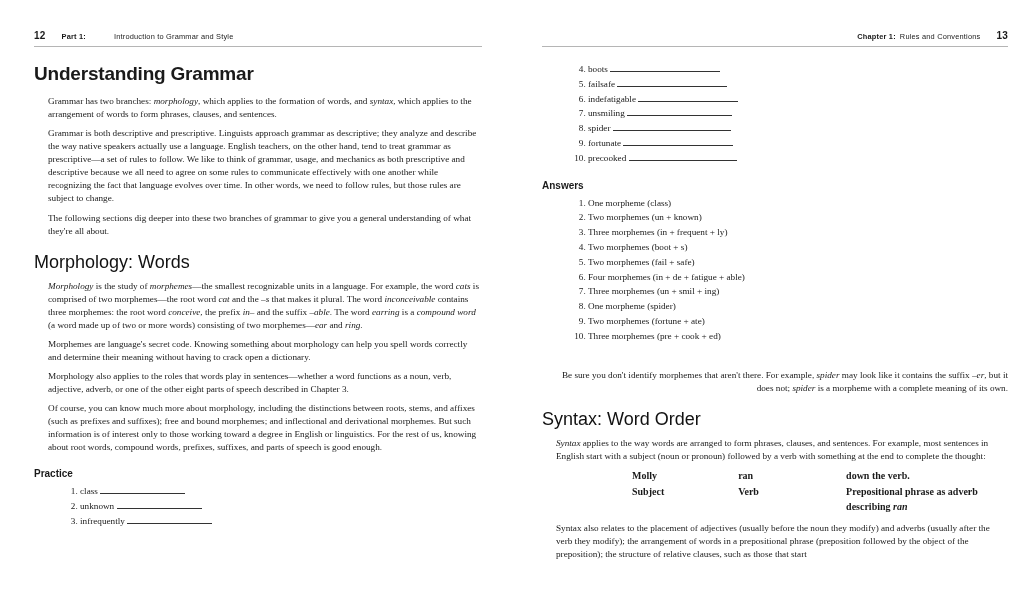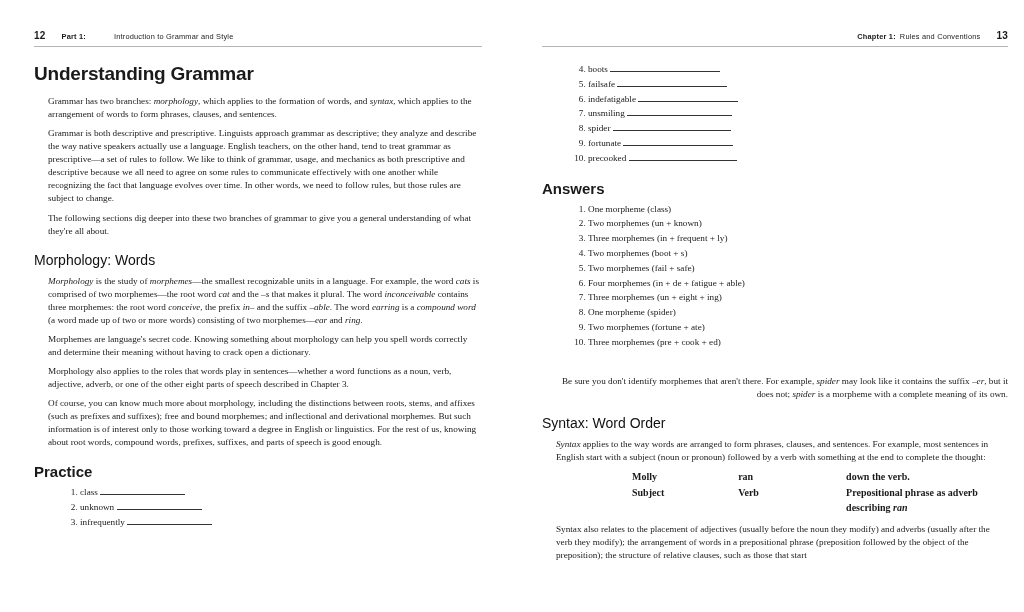--- a/index.html
+++ b/index.html
@@ -55,28 +55,28 @@
   h1.chapter-title {
     font-family: "Liberation Sans", sans-serif;
     font-weight: bold;
     font-size: 19px;
     margin: 2px 0 10px 0;
     letter-spacing: -0.2px;
   }
   h2.sec {
     font-family: "Liberation Sans", sans-serif;
     font-weight: normal;
-    font-size: 14px;
+    font-size: 18px;
     margin: 14px 0 7px 0;
     color: #111;
   }
   h3.subsec {
     font-family: "Liberation Sans", sans-serif;
     font-weight: bold;
-    font-size: 15px;
+    font-size: 10px;
     margin: 14px 0 6px 0;
   }
   p.body {
     font-size: 9.2px;
     line-height: 1.42;
     margin: 0 0 6px 0;
     text-align: left;
     padding-left: 14px;
   }
 
@@ -206,21 +206,21 @@
 
     <h3 class="subsec">Answers</h3>
 
     <ol class="numlist">
       <li>One morpheme (class)</li>
       <li>Two morphemes (un + known)</li>
       <li>Three morphemes (in + frequent + ly)</li>
       <li>Two morphemes (boot + s)</li>
       <li>Two morphemes (fail + safe)</li>
       <li>Four morphemes (in + de + fatigue + able)</li>
-      <li>Three morphemes (un + eight + ing)</li>
+      <li>Three morphemes (un + smil + ing)</li>
       <li>One morpheme (spider)</li>
       <li>Two morphemes (fortune + ate)</li>
       <li>Three morphemes (pre + cook + ed)</li>
     </ol>
 
     <p class="body" style="margin-top:25px;text-align:right;">
       Be sure you don't identify morphemes that aren't there. For example, <em>spider</em> may look like it contains the suffix <em>–er</em>, but it does not; <em>spider</em> is a morpheme with a complete meaning of its own.
     </p>
 
     <h2 class="sec">Syntax: Word Order</h2>

